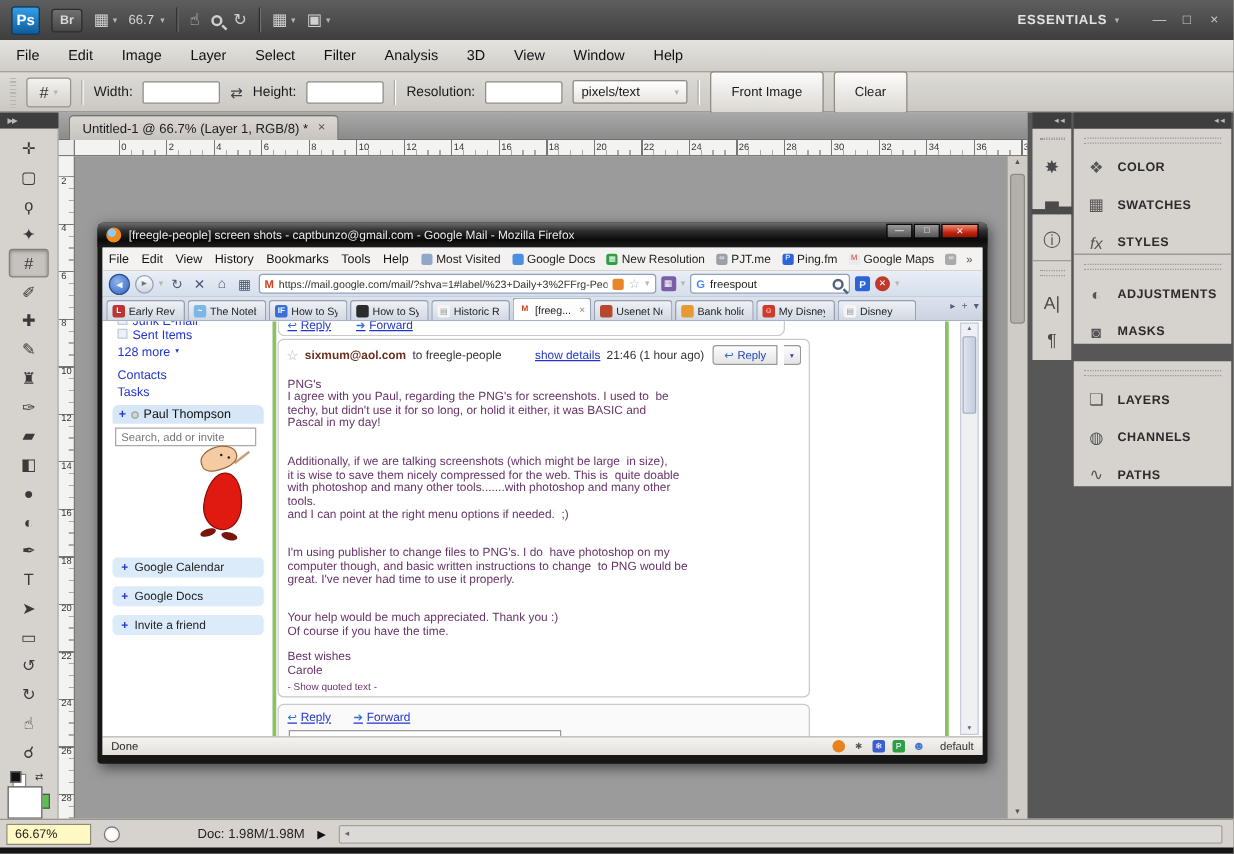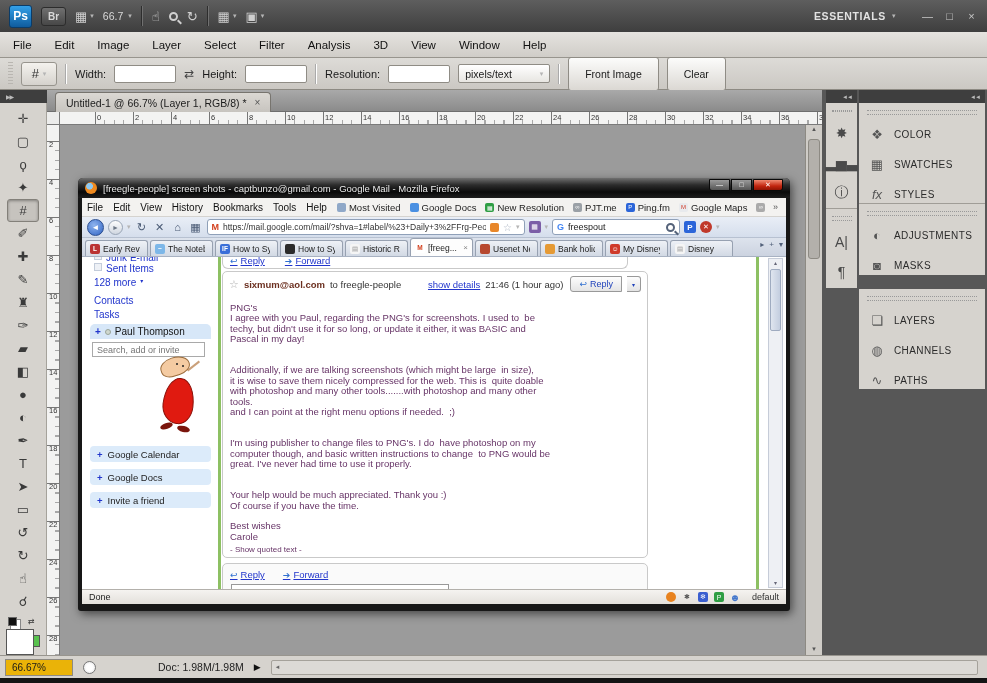--- a/index.html
+++ b/index.html
@@ -62,24 +62,24 @@
 #icola{top:13px;height:105px}
 #icolb{top:118px;height:80px;border-top:1px solid #a09d97}
 .istrip{width:26px;height:30px;display:flex;align-items:center;justify-content:center;font-size:14px;color:#4a4a4a;flex:none}
 .pcol{position:absolute;left:37px;width:126px;background:#d6d3ce;padding-top:7px}
 .pcol::before{content:"";display:block;width:110px;height:3px;border-top:1px dotted #999;border-bottom:1px dotted #999;margin:0 auto 4px}
 #pg1{top:13px;height:100px}
 #pg2{top:113px;height:72px;border-top:1px solid #a09d97}
 #pg3{top:199px;height:100px}
 .pitem{height:30px;display:flex;align-items:center;gap:9px;padding-left:10px}
 .picon{width:16px;font-size:13px;color:#555;text-align:center;font-style:italic}
-.plabel{font-size:10px;font-weight:normal;color:#2b2b2b;letter-spacing:.4px}
+.plabel{font-size:10px;font-weight:bold;color:#2b2b2b;letter-spacing:.4px}
 
 #psstatus{left:0;top:655px;width:987px;height:23px;background:#d6d3ce;border-top:1px solid #98958e;display:flex;align-items:center;gap:10px;padding:0 5px;font-size:10.5px}
-.zoomfield{width:68px;height:17px;background:#eab308;border:1px solid #8d8a83;display:flex;align-items:center;padding-left:6px;font-size:10px}
+.zoomfield{width:68px;height:17px;background:#fef9c3;border:1px solid #8d8a83;display:flex;align-items:center;padding-left:6px;font-size:10px}
 .compass{width:13px;height:13px;border:1px solid #777;border-radius:50%;background:radial-gradient(circle at 50% 50%,#fff 0 40%,#ddd 100%)}
 .docinfo{margin-left:52px;font-size:10.5px;color:#222}
 .statarrow{font-size:9px;color:#111}
 .hscroll{flex:1;height:15px;background:#dcdad6;border:1px solid #a5a29b;border-radius:2px;display:flex;align-items:center;padding-left:4px;font-size:7px;color:#666;margin-right:4px}
 #blackedge{left:0;top:678px;width:987px;height:5px;background:#141414}
 
 #ffwin{left:18px;top:53px;width:712px;height:433px;background:#171717;border-radius:5px 5px 3px 3px;box-shadow:2px 3px 10px rgba(0,0,0,.55)}
 #fftitle{position:absolute;left:0;top:0;width:712px;height:20px;background:linear-gradient(#6f6f6f,#2c2c2c 35%,#0b0b0b 70%,#1d1d1d);border-radius:5px 5px 0 0;display:flex;align-items:center;gap:6px;padding:0 7px;color:#ececec;font-size:9.5px}
 .ffico{width:12px;height:12px;border-radius:50%;background:radial-gradient(circle at 38% 35%,#8ec9f2 0 28%,#ef8a1f 34% 72%,#b55408 100%);flex:none}
 .fftitletext{white-space:nowrap;overflow:hidden;text-shadow:0 1px 2px #000;flex:1}
@@ -610,21 +610,21 @@
                   <span class="replybtn">
                       <span class="ric">↩</span>
                       <span>Reply</span>
                     </span>
                   <span class="replydd">▾</span>
                 </div>
                 <div class="mbody">
 
                 <div class="bl">PNG's</div>
                     <div class="bl">I agree with you Paul, regarding the PNG's for screenshots. I used to  be</div>
-                    <div class="bl">techy, but didn't use it for so long, or update it either, it was BASIC and</div>
+                    <div class="bl">techy, but didn't use it for so long, or holid it either, it was BASIC and</div>
                     <div class="bl">Pascal in my day!</div>
                     <div class="bl"></div>
                     <div class="bl"></div>
                     <div class="bl">Additionally, if we are talking screenshots (which might be large  in size),</div>
                     <div class="bl">it is wise to save them nicely compressed for the web. This is  quite doable</div>
                     <div class="bl">with photoshop and many other tools.......with photoshop and many other</div>
                     <div class="bl">tools.</div>
                     <div class="bl">and I can point at the right menu options if needed.  ;)</div>
                     <div class="bl"></div>
                     <div class="bl"></div>

